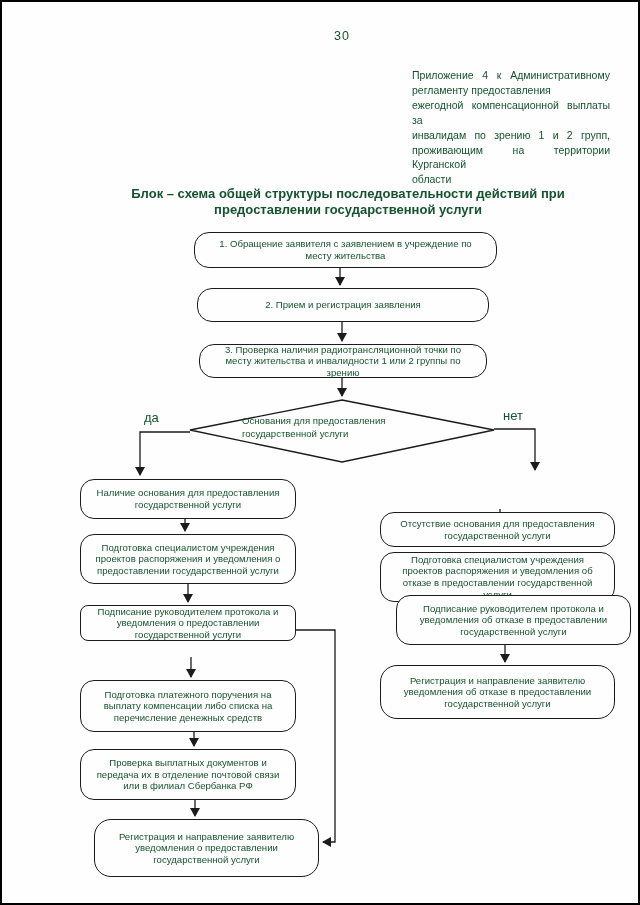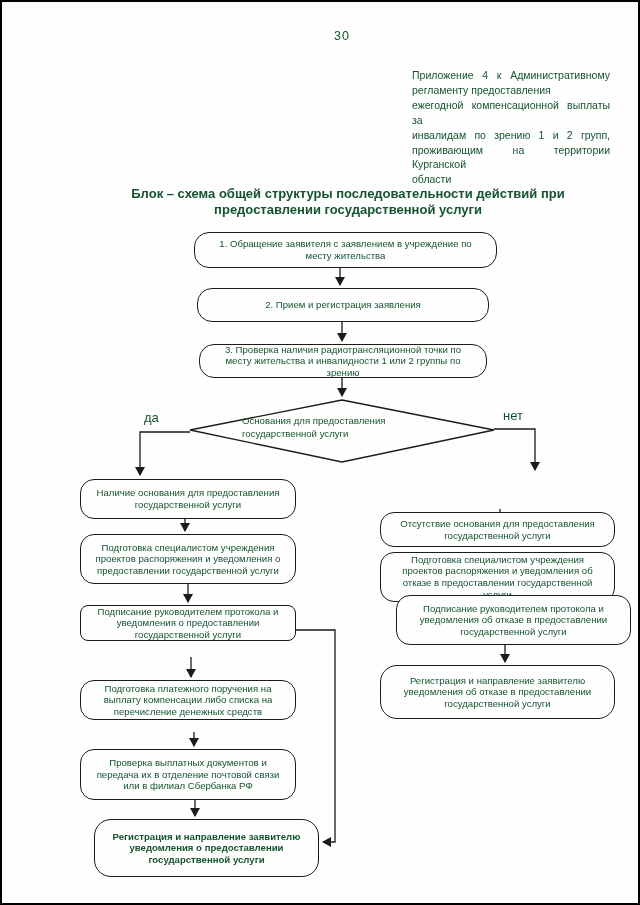--- a/index.html
+++ b/index.html
@@ -40,23 +40,23 @@
     z-index:2;
   }
   
   .b1{left:192px;top:230px;width:303px;height:36px;border-radius:15px;}
   .b2{left:195px;top:286px;width:292px;height:34px;border-radius:15px;}
   .b3{left:197px;top:342px;width:288px;height:34px;border-radius:15px;}
   
   .l1{left:78px;top:477px;width:216px;height:40px;}
   .l2{left:78px;top:532px;width:216px;height:50px;}
   .l3{left:78px;top:603px;width:216px;height:36px;border-radius:8px;}
-  .l4{left:78px;top:678px;width:216px;height:40px;}
+  .l4{left:78px;top:678px;width:216px;height:52px;}
   .l5{left:78px;top:747px;width:216px;height:51px;}
-  .l6{left:92px;top:817px;width:225px;height:58px;border-radius:17px;font-weight:bold;}
+  .l6{left:92px;top:817px;width:225px;height:58px;border-radius:17px;}
   
   .r1{left:378px;top:472px;width:235px;height:35px;margin-top:38px;}
   .r2{left:378px;top:522px;width:235px;height:50px;margin-top:28px;}
   .r3{left:378px;top:593px;width:235px;height:50px;margin-left:16px;}
   .r4{left:378px;top:663px;width:235px;height:54px;border-radius:17px;}
   .decision-label{
     position:absolute;left:240px;top:412px;width:200px;
     font-size:9.6px;line-height:13px;z-index:2;
   }
   .branch-label{position:absolute;font-size:13px;z-index:2;}

